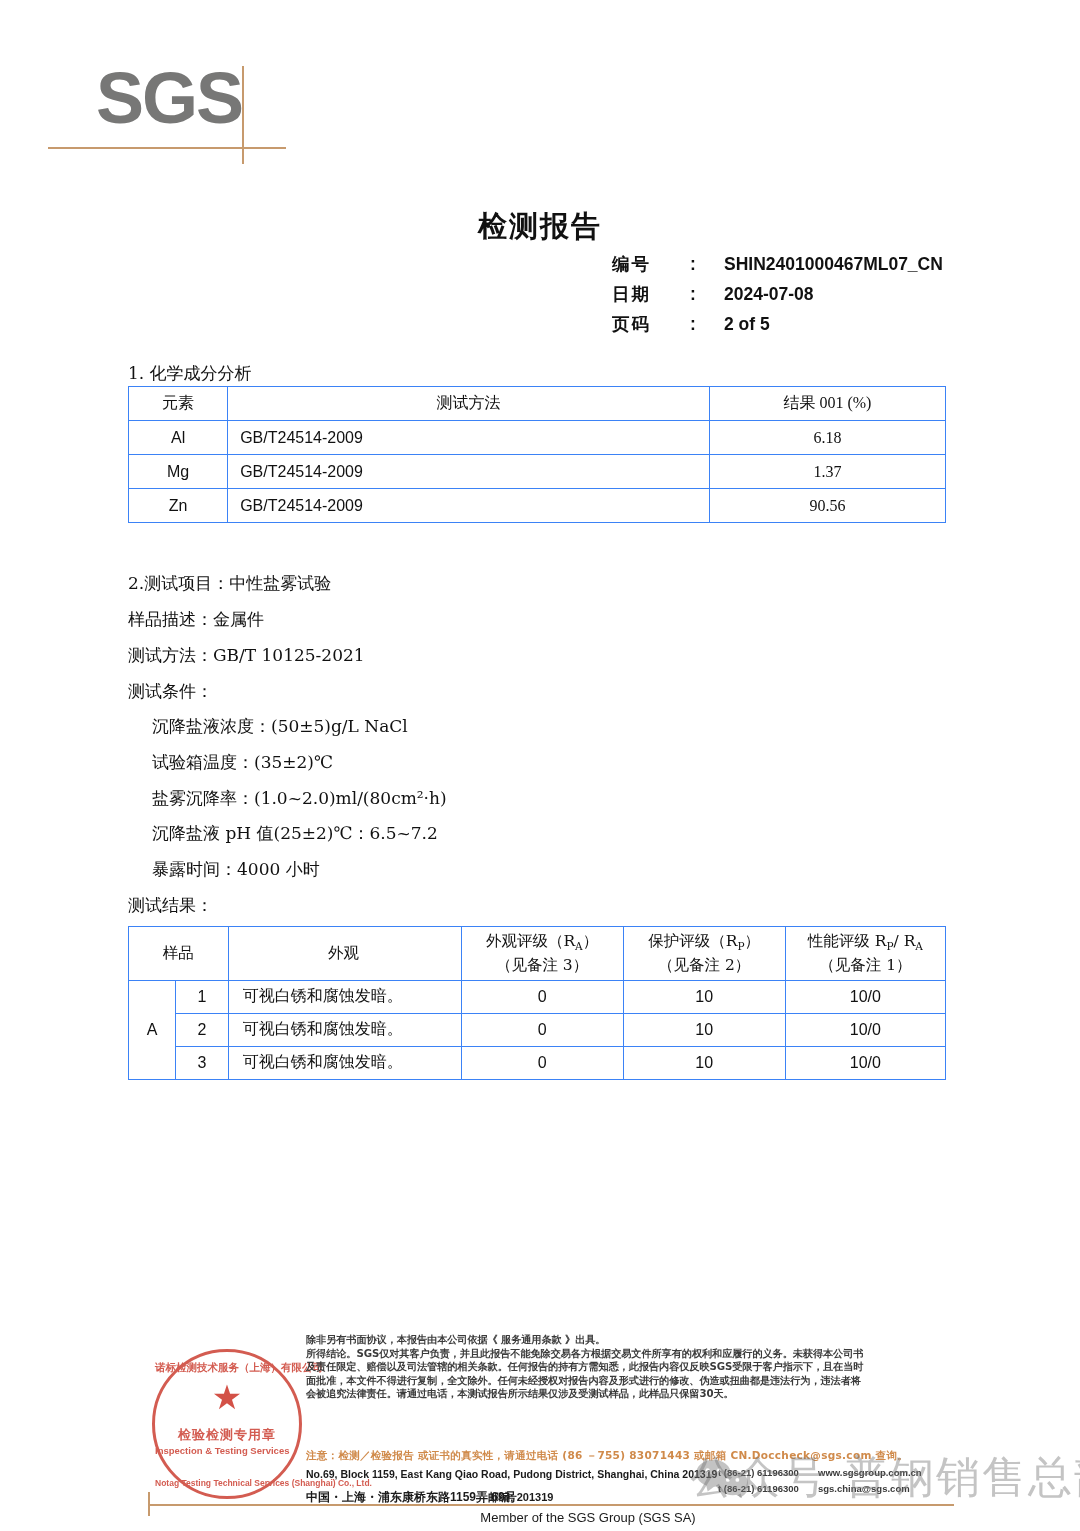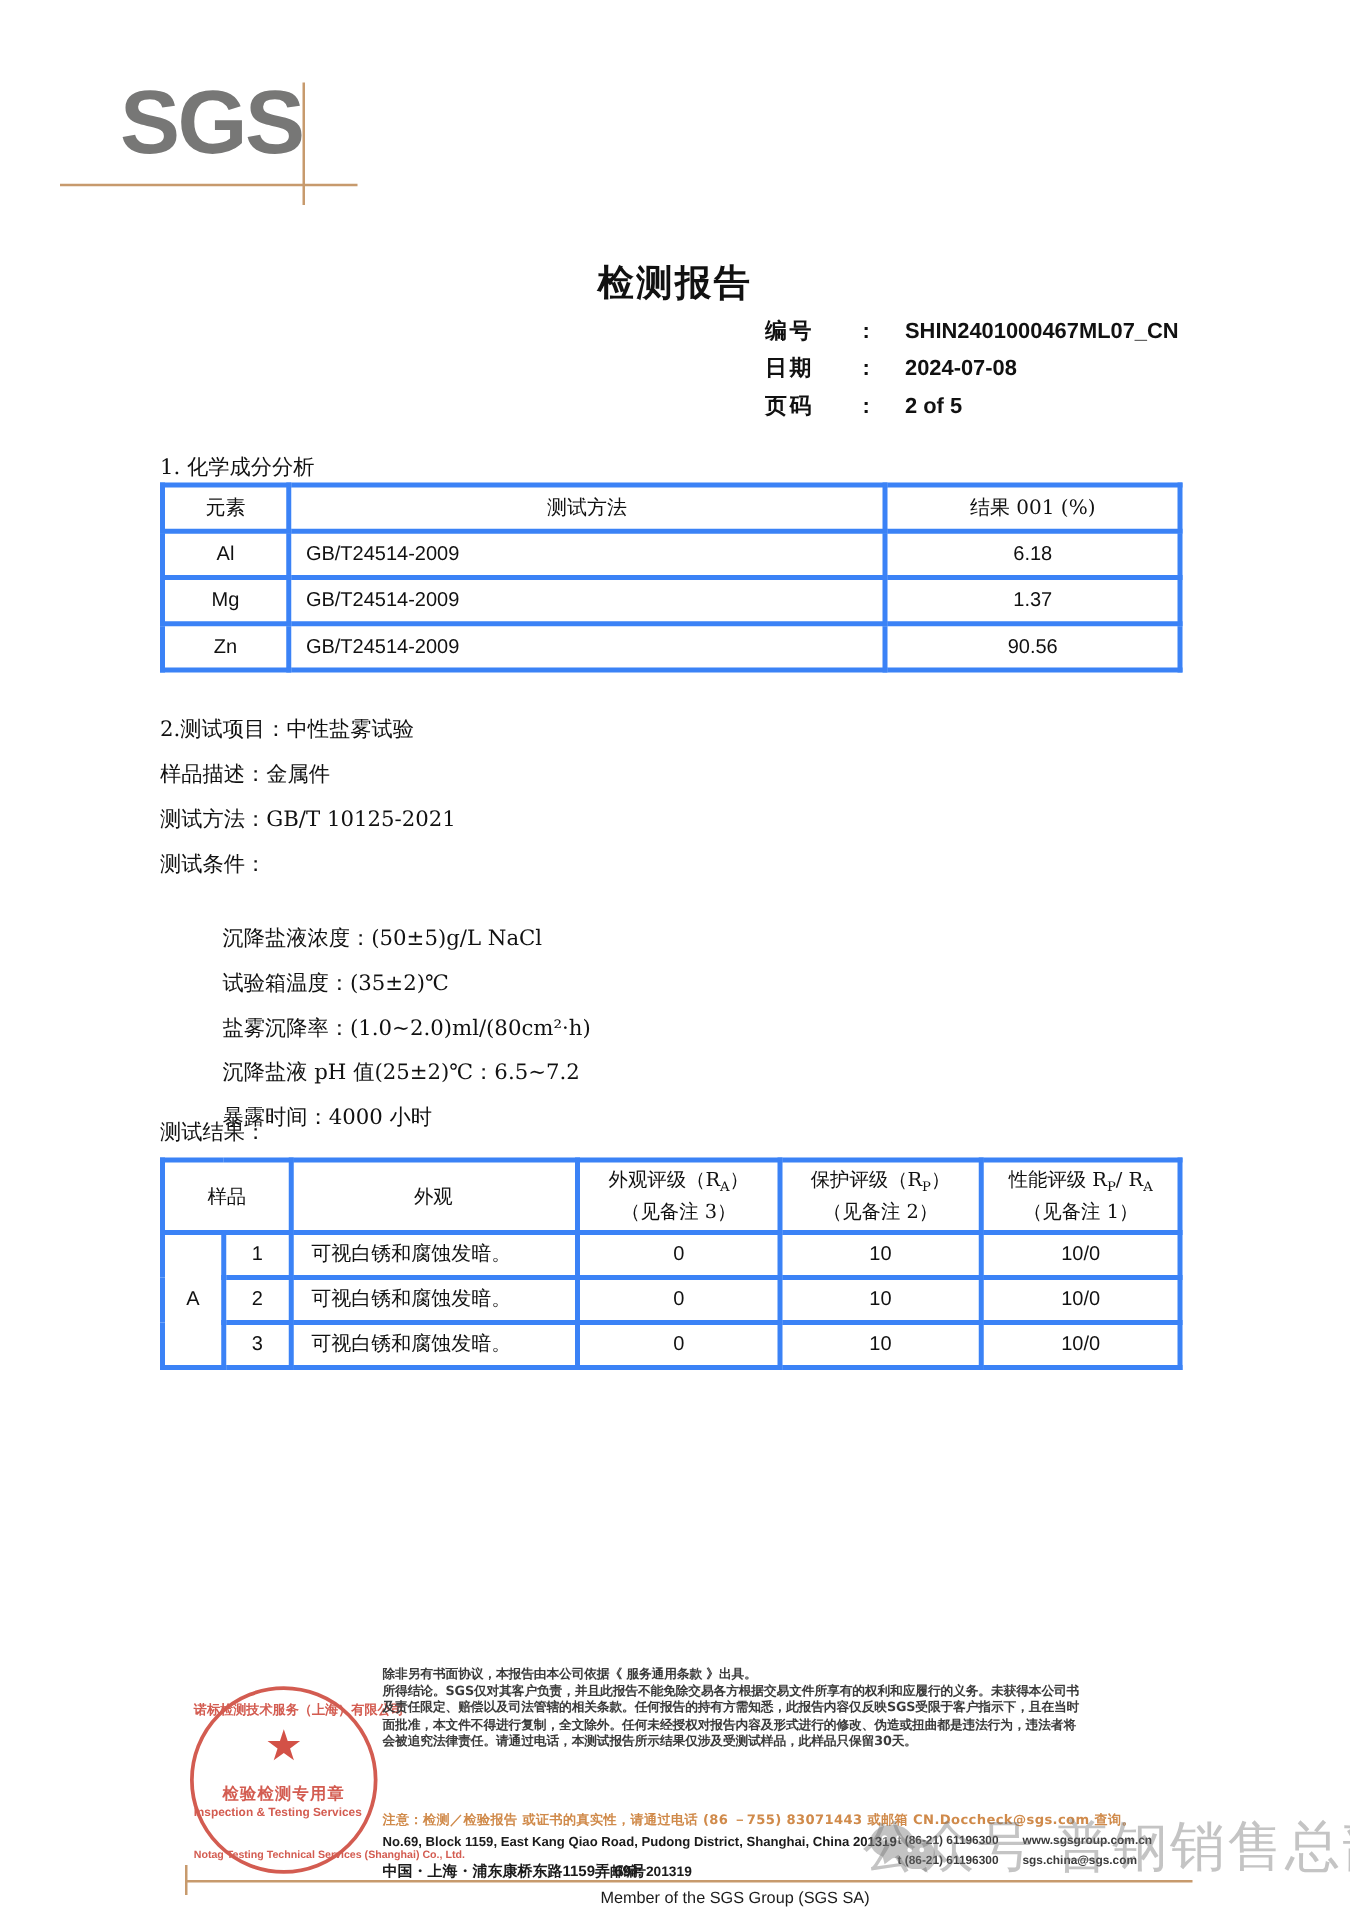--- a/index.html
+++ b/index.html
@@ -93,46 +93,46 @@
   #sec1-heading { top: 362px; }
   #sec2-heading { top: 572px; }
 
   .body-line {
     position: absolute;
     left: 128px;
     font-size: 17px;
     font-family: "DejaVu Serif", "Liberation Serif", serif;
     white-space: nowrap;
   }
-  .body-line.indent { left: 178px; margin-top: 24px; }
+  .body-line.indent { left: 152px; }
 
   
   table {
     border-collapse: collapse;
     position: absolute;
     font-size: 16px;
   }
   table td, table th {
-    border: 4px solid #3b82f6;
+    border: 1px solid #3b82f6;
     padding: 0;
     font-weight: normal;
     text-align: center;
     font-family: "DejaVu Serif", "Liberation Serif", serif;
   }
 
   
   #chem-table {
     left: 128px;
     top: 386px;
     width: 818px;
   }
   #chem-table td, #chem-table th { height: 33px; }
   #chem-table .c-el { width: 100px; }
   #chem-table .c-method { width: 478px; text-align: left; padding-left: 12px; }
-  #chem-table .c-result { width: 240px; }
+  #chem-table .c-result { width: 240px; font-family: Liberation Serif, serif; }
   .ascii { font-family: "Liberation Sans", sans-serif; }
 
   
   #result-table {
     left: 128px;
     top: 926px;
     width: 818px;
   }
   #result-table .rh {
     height: 36px;

